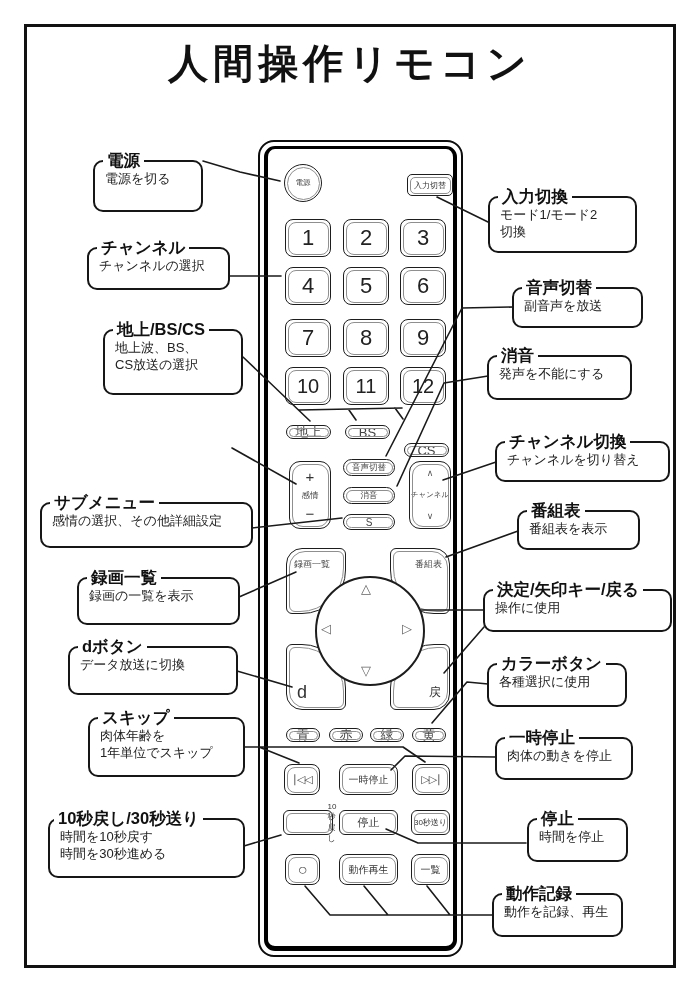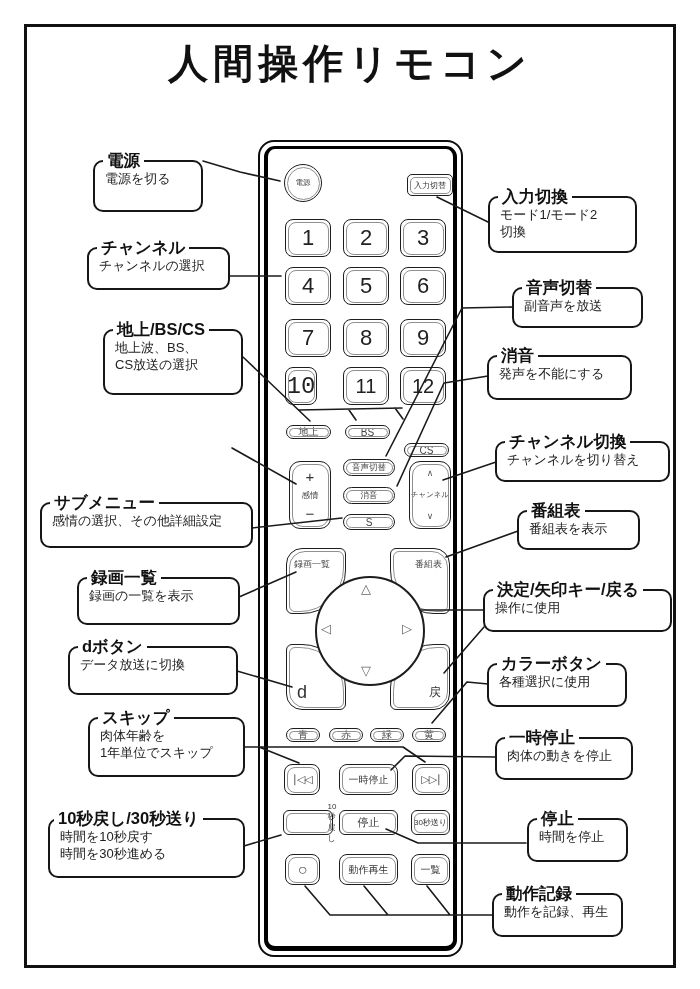--- a/index.html
+++ b/index.html
@@ -10,21 +10,21 @@
          letter-spacing:5px;color:#111;z-index:4;}
   
   #remote{position:absolute;left:258px;top:140px;width:205px;height:817px;background:#fff;
           border:2.5px solid #0d0d0d;border-radius:16px;box-sizing:border-box;z-index:1;}
   #remote-inner{position:absolute;inset:4px;border:3px solid #000;border-left-width:4px;border-right-width:4px;
           border-bottom-width:5px;border-radius:11px;pointer-events:none;}
   .b{position:absolute;background:#fff;border:1.8px solid #1d1d1d;border-radius:8px;display:flex;
      align-items:center;justify-content:center;color:#333;box-sizing:border-box;}
   .b::after{content:"";position:absolute;inset:1.5px;border:1px solid #8f8f8f;border-radius:inherit;pointer-events:none;}
   .num{font-size:22px;color:#222;}
-  .pill{border-radius:9px;font-size:10px;color:#444;letter-spacing:0;}
+  .pill{border-radius:9px;font-size:13px;color:#444;letter-spacing:0;}
   .rocker{flex-direction:column;justify-content:space-between;padding:7px 0;border-radius:11px;}
   .rocker .sym{font-size:15px;color:#333;line-height:1;}
   .rocker .chev{font-size:9px;color:#555;line-height:1;}
   .rocker .lab{font-size:8.5px;color:#444;line-height:1;}
   .corner{z-index:1;}
   .corner .clab{position:absolute;font-size:9px;color:#444;}
   #ring{position:absolute;left:55px;top:434px;width:106px;height:106px;border-radius:50%;background:#fff;
         border:2px solid #1d1d1d;z-index:2;}
   .arrow{position:absolute;font-size:13px;color:#666;line-height:1;z-index:3;}
   #ok{position:absolute;left:78px;top:457px;width:60px;height:60px;border-radius:50%;background:#fff;
@@ -76,21 +76,21 @@
       </div>
     <div class="b num" style="left:25px;top:177px;width:46px;height:38px;">
         <span>7</span>
       </div>
     <div class="b num" style="left:83px;top:177px;width:46px;height:38px;">
         <span>8</span>
       </div>
     <div class="b num" style="left:140px;top:177px;width:46px;height:38px;">
         <span>9</span>
       </div>
-    <div class="b num" style="left:25px;top:225px;width:32px;height:38px;font-size:24px;font-family:Liberation Mono, monospace;">
+    <div class="b num" style="left:25px;top:225px;width:46px;height:38px;font-size:20px;">
         <span>10</span>
       </div>
     <div class="b num" style="left:83px;top:225px;width:46px;height:38px;font-size:20px;">
         <span>11</span>
       </div>
     <div class="b num" style="left:140px;top:225px;width:46px;height:38px;font-size:20px;">
         <span>12</span>
       </div>
 
     <div class="b pill" style="left:26px;top:283px;width:45px;height:14px;">

